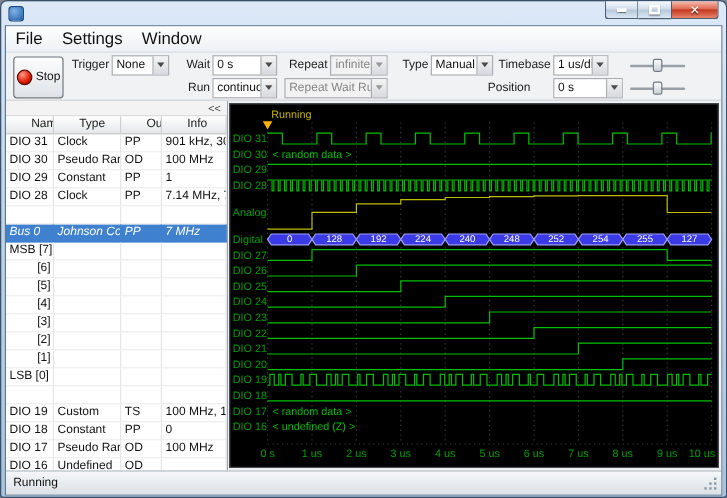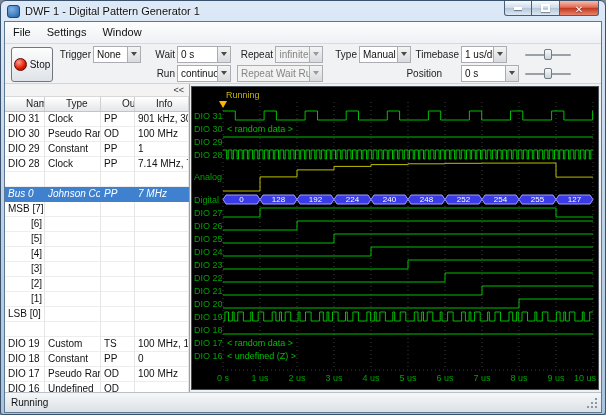--- a/index.html
+++ b/index.html
@@ -18,21 +18,21 @@
   .wbtn.min { width:28px; border-radius:0 0 0 3px; background:linear-gradient(#f6fafd,#cfdcea 48%,#b4c7da 52%,#dce8f4); }
   .wbtn.max { width:27px; border-left:none; border-right:none; background:linear-gradient(#f6fafd,#cfdcea 48%,#b4c7da 52%,#dce8f4); }
   .wbtn.close { width:40px; border-radius:0 0 3px 0; background:linear-gradient(#f7bcae,#e06c55 45%,#c23a20 52%,#e8836b); }
   .g-min { width:8px; height:3px; background:#fff; box-shadow:0 1px 1px rgba(0,0,0,.45); }
   .g-max { width:9px; height:8px; border:2px solid #fff; box-shadow:0 1px 1px rgba(0,0,0,.35); }
   .g-close::before { content:"✕"; color:#fff; font-size:10px; line-height:1; text-shadow:0 1px 1px rgba(0,0,0,.45); }
   
   .client { margin:0 3px 3px; height:392px; border:1px solid #5c7893; background:#f0f2f4;
     display:flex; flex-direction:column; }
   .menubar { height:22px; background:linear-gradient(#fdfdfd,#eef1f5); border-bottom:1px solid #d5dbe2;
-    display:flex; align-items:center; font-size:11px; color:#111;text-align:right; }
+    display:flex; align-items:center; font-size:14px; color:#111;text-align:right; }
   .menu-item { padding:1px 8px; }
   
   .toolbar { position:relative; height:41px; background:#f0f2f4; border-bottom:1px solid #cfd4da; }
   .stop-btn { position:absolute; left:6px; top:3px; width:42px; height:35px; border:1px solid #70777e;
     border-radius:3px; background:linear-gradient(#fdfdfd,#dfe3e8); display:flex; flex-direction:row;
     align-items:center; justify-content:center; gap:3px; font-size:10px; color:#111; }
   .led { width:13px; height:13px; border-radius:50%; border:1px solid #5c0a00;
     background:radial-gradient(circle at 35% 30%,#ff9a8a,#e01800 60%,#8c0b00); }
   .tlabel { position:absolute; height:17px; line-height:17px; font-size:10px; color:#222; text-align:right; }
   .combo { position:absolute; height:17px; background:#fff; border:1px solid #abadb3; display:flex;
@@ -70,21 +70,20 @@
   .gripdot { position:absolute; right:4px; bottom:4px; width:2px; height:2px; background:#8a97a5;
     box-shadow:-4px 0 #8a97a5, -8px 0 #8a97a5, 0 -4px #8a97a5, -4px -4px #8a97a5, 0 -8px #8a97a5; }
 </style>
 </head>
 <body>
 
 <div class="window">
 
   <div class="titlebar">
     <div class="app-icon"></div>
-    <div class="title">DWF 1 - Digital Pattern Generator 1</div>
     <div class="winbtns">
       <div class="wbtn min">
           <div class="g-min"></div>
         </div>
       <div class="wbtn max">
           <div class="g-max"></div>
         </div>
       <div class="wbtn close">
           <div class="g-close"></div>
         </div>

